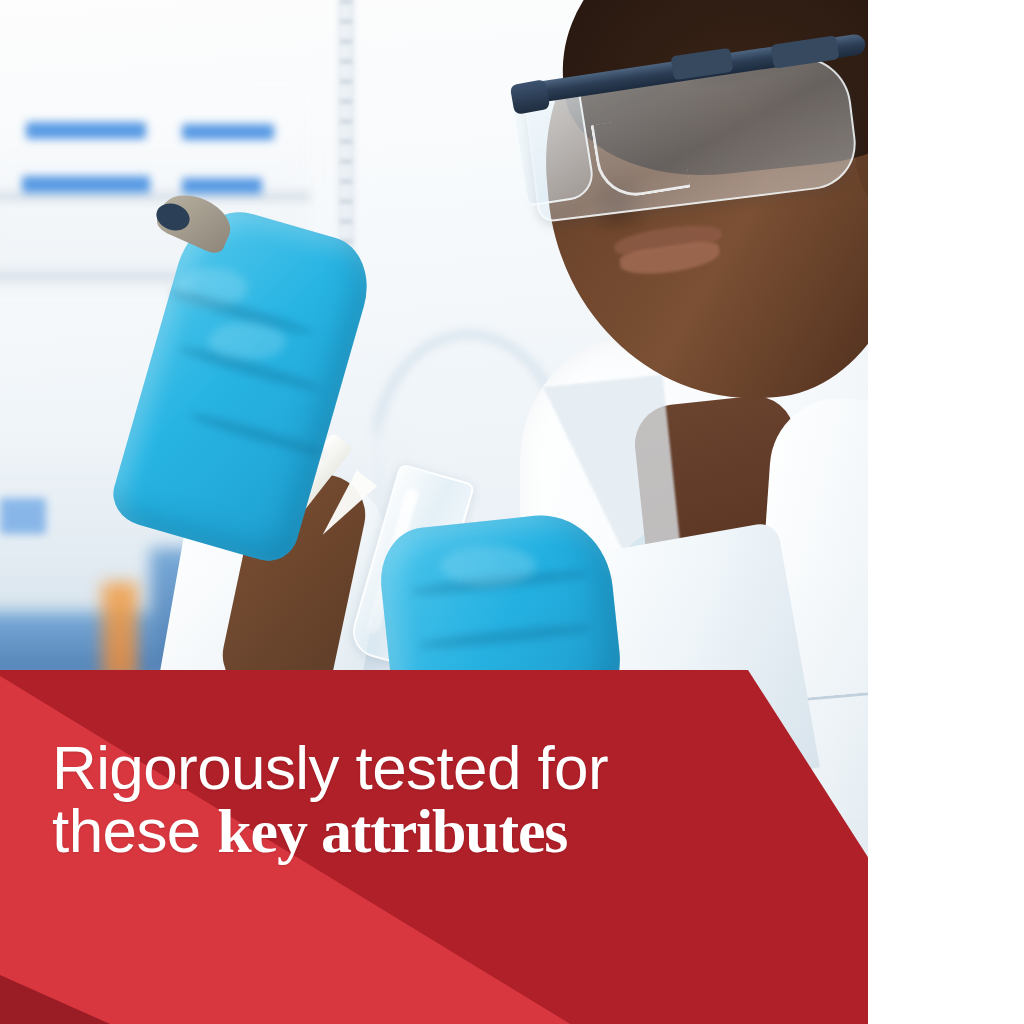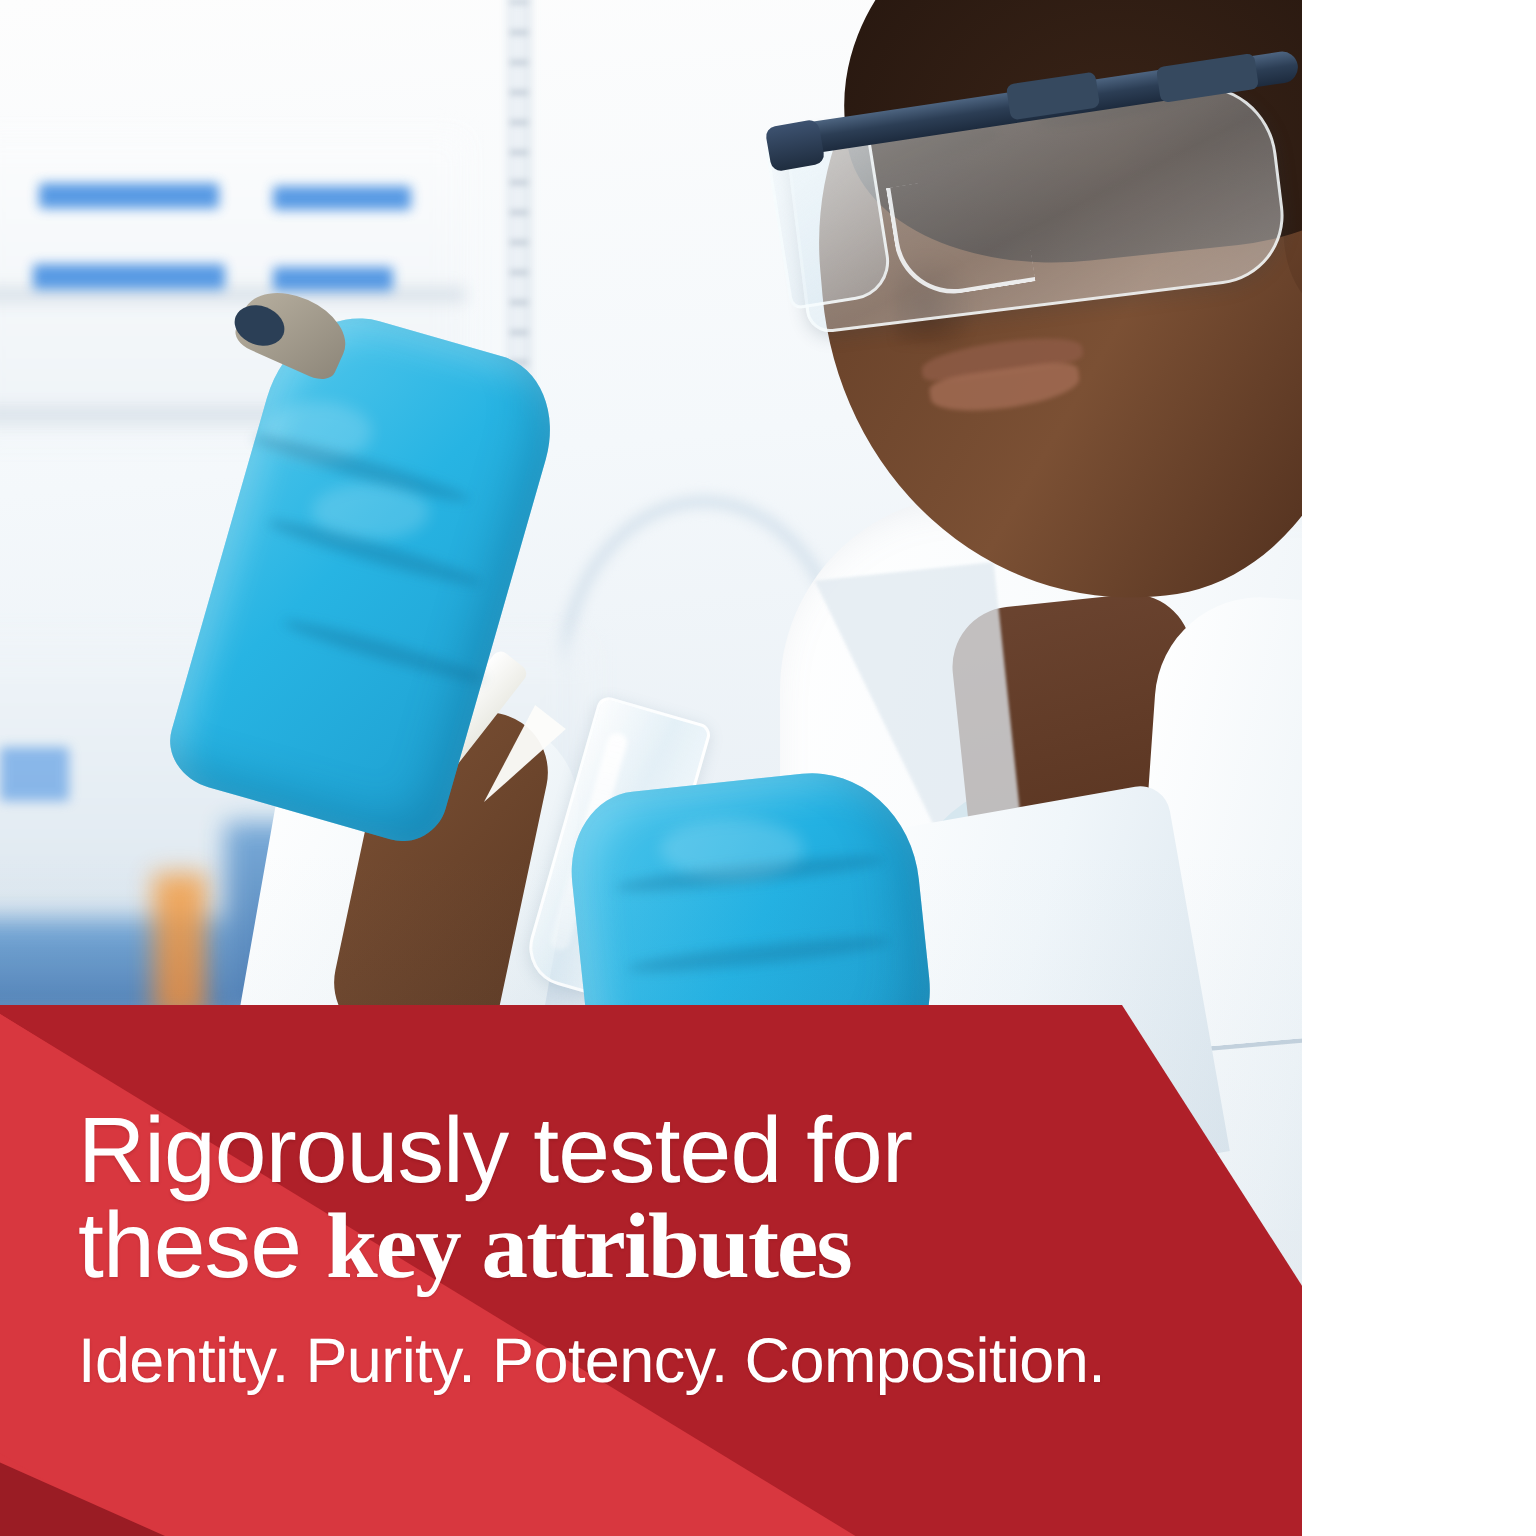--- a/index.html
+++ b/index.html
@@ -575,17 +575,16 @@
         <polygon points="0,676 560,1024 110,1024 -460,676" fill="#D8373F"></polygon>
         <polygon points="0,676 980,1274 500,1274 -480,676" fill="#D8373F"></polygon>
 
         <polygon points="0,975 110,1024 0,1024" fill="#9A1C24"></polygon>
       </g>
     </svg>
 
     <div class="banner-text">
       <div class="headline">Rigorously tested for</div>
       <div class="headline"><span>these </span><span class="bold">key attributes</span></div>
-      <div class="subline">Identity. Purity. Potency. Composition.</div>
     </div>
   </div>
 
 </div>
 
 </body></html>

